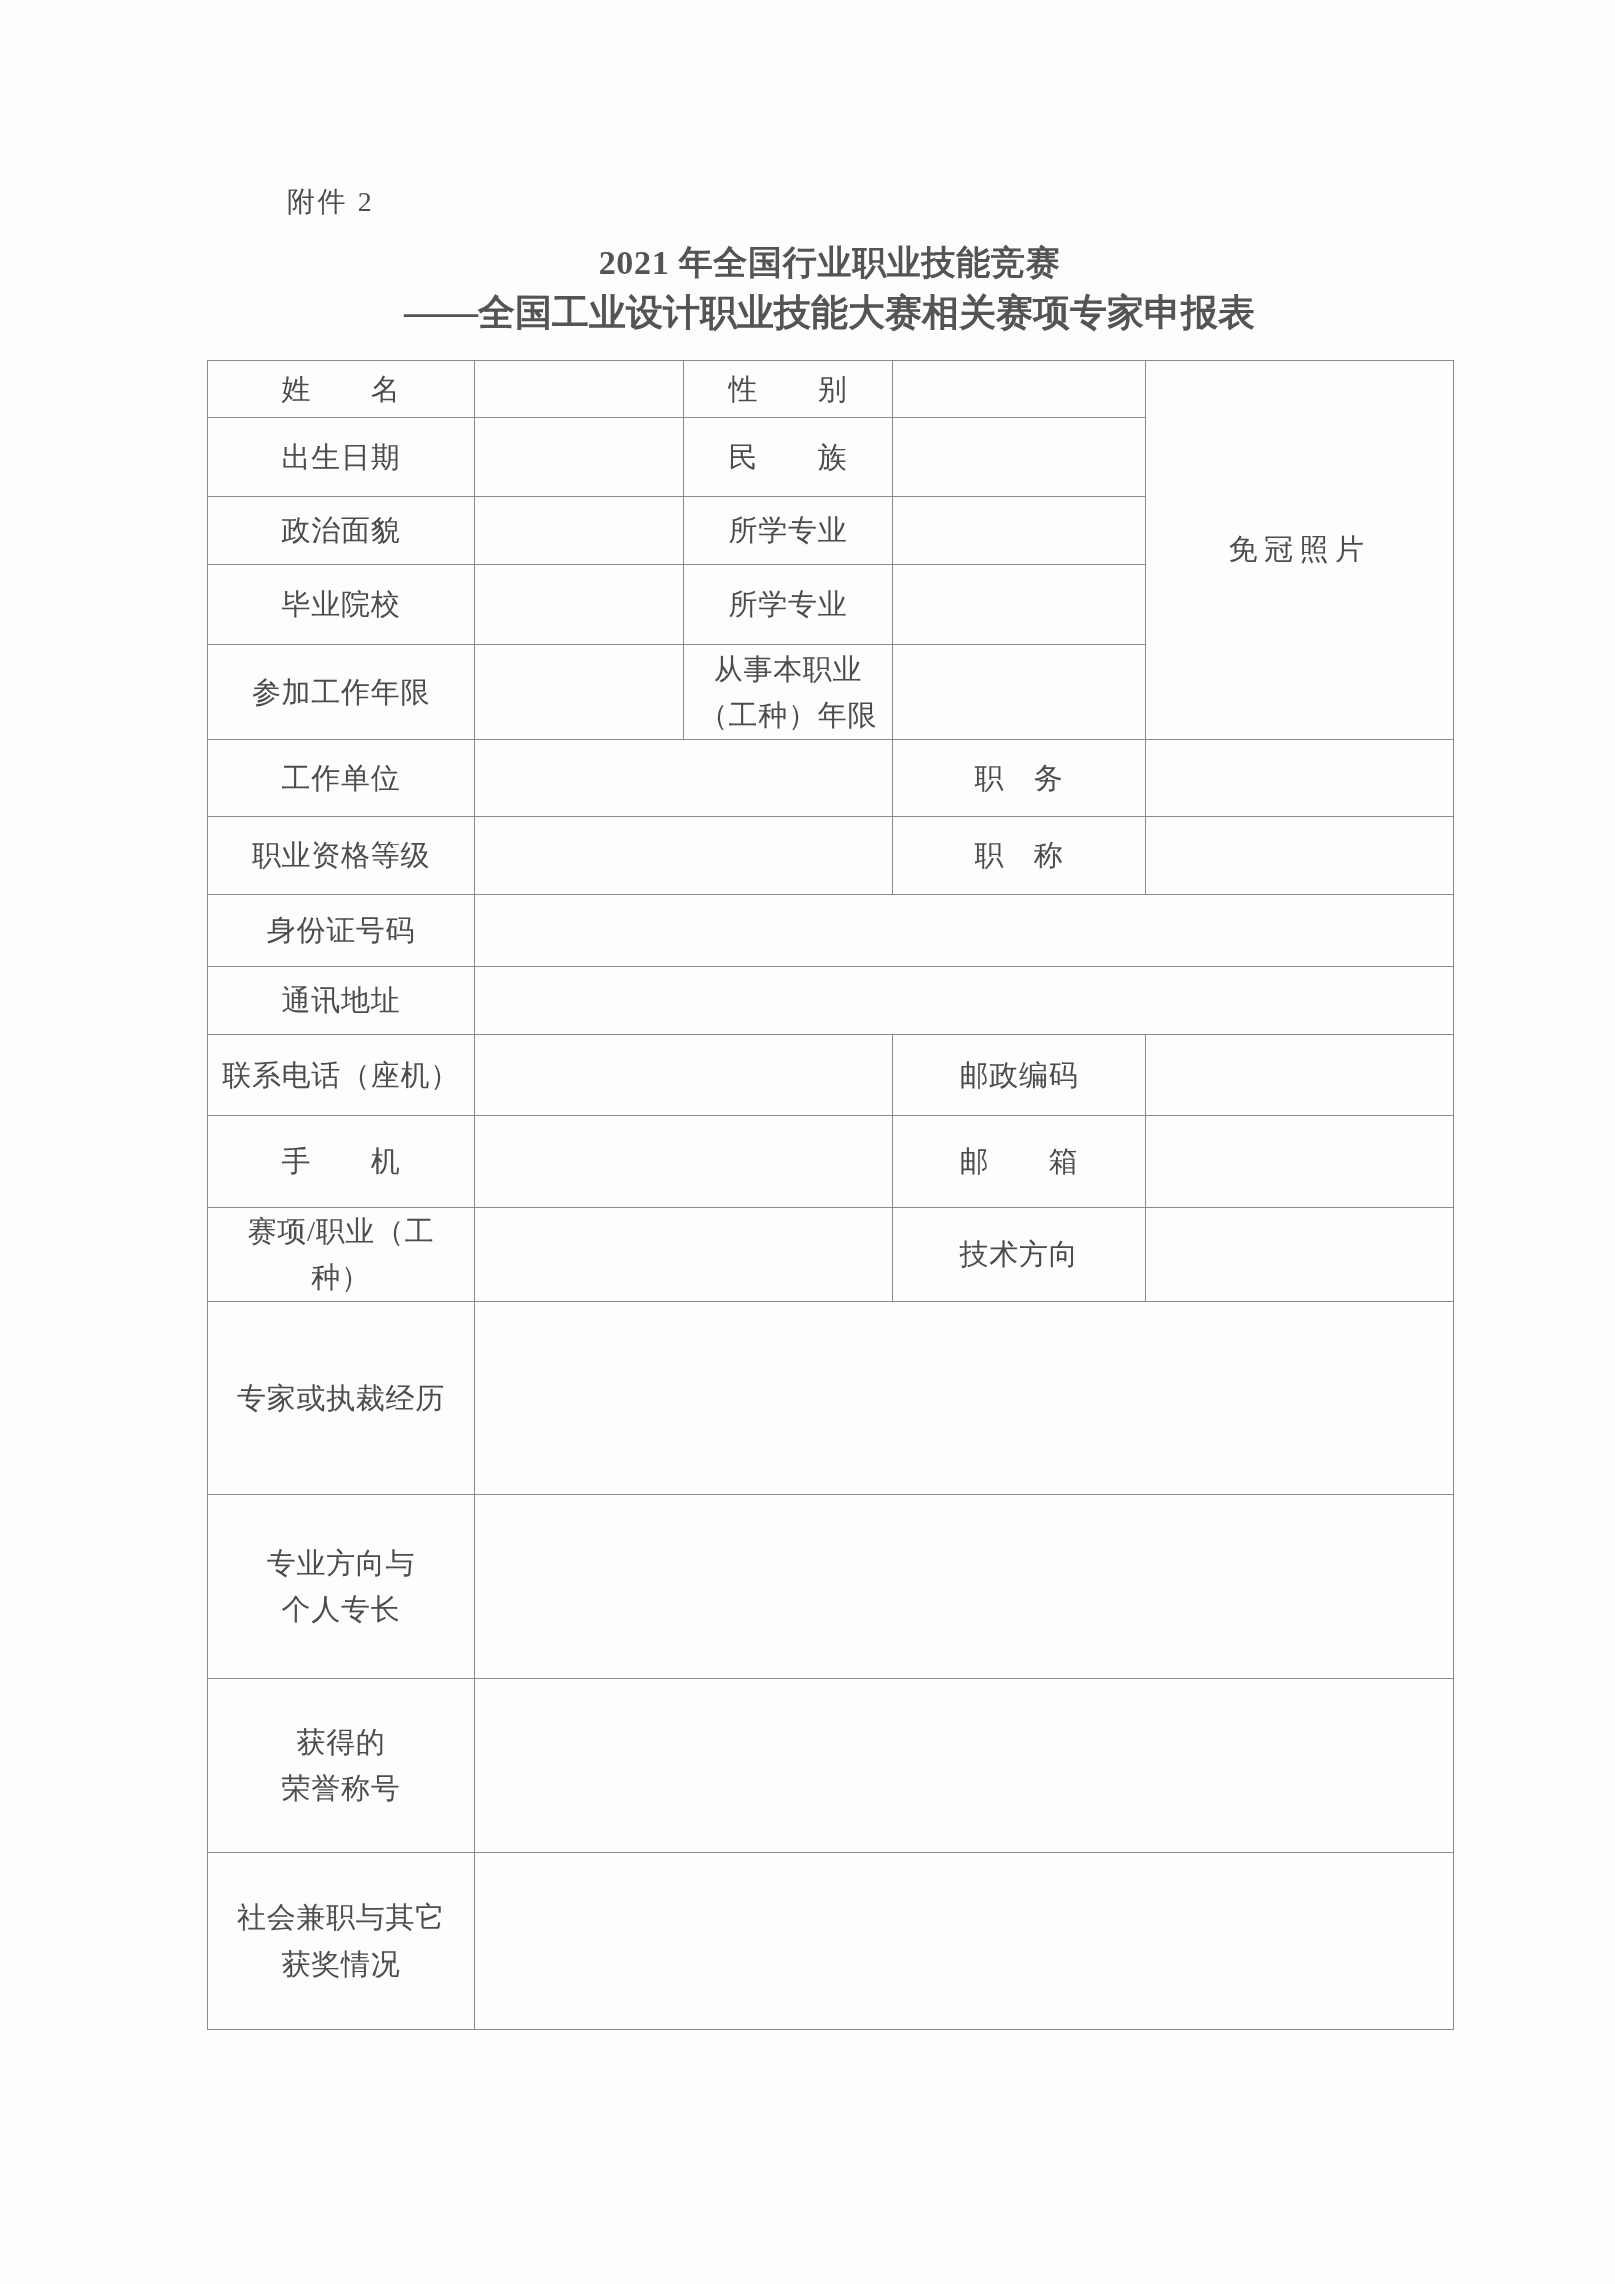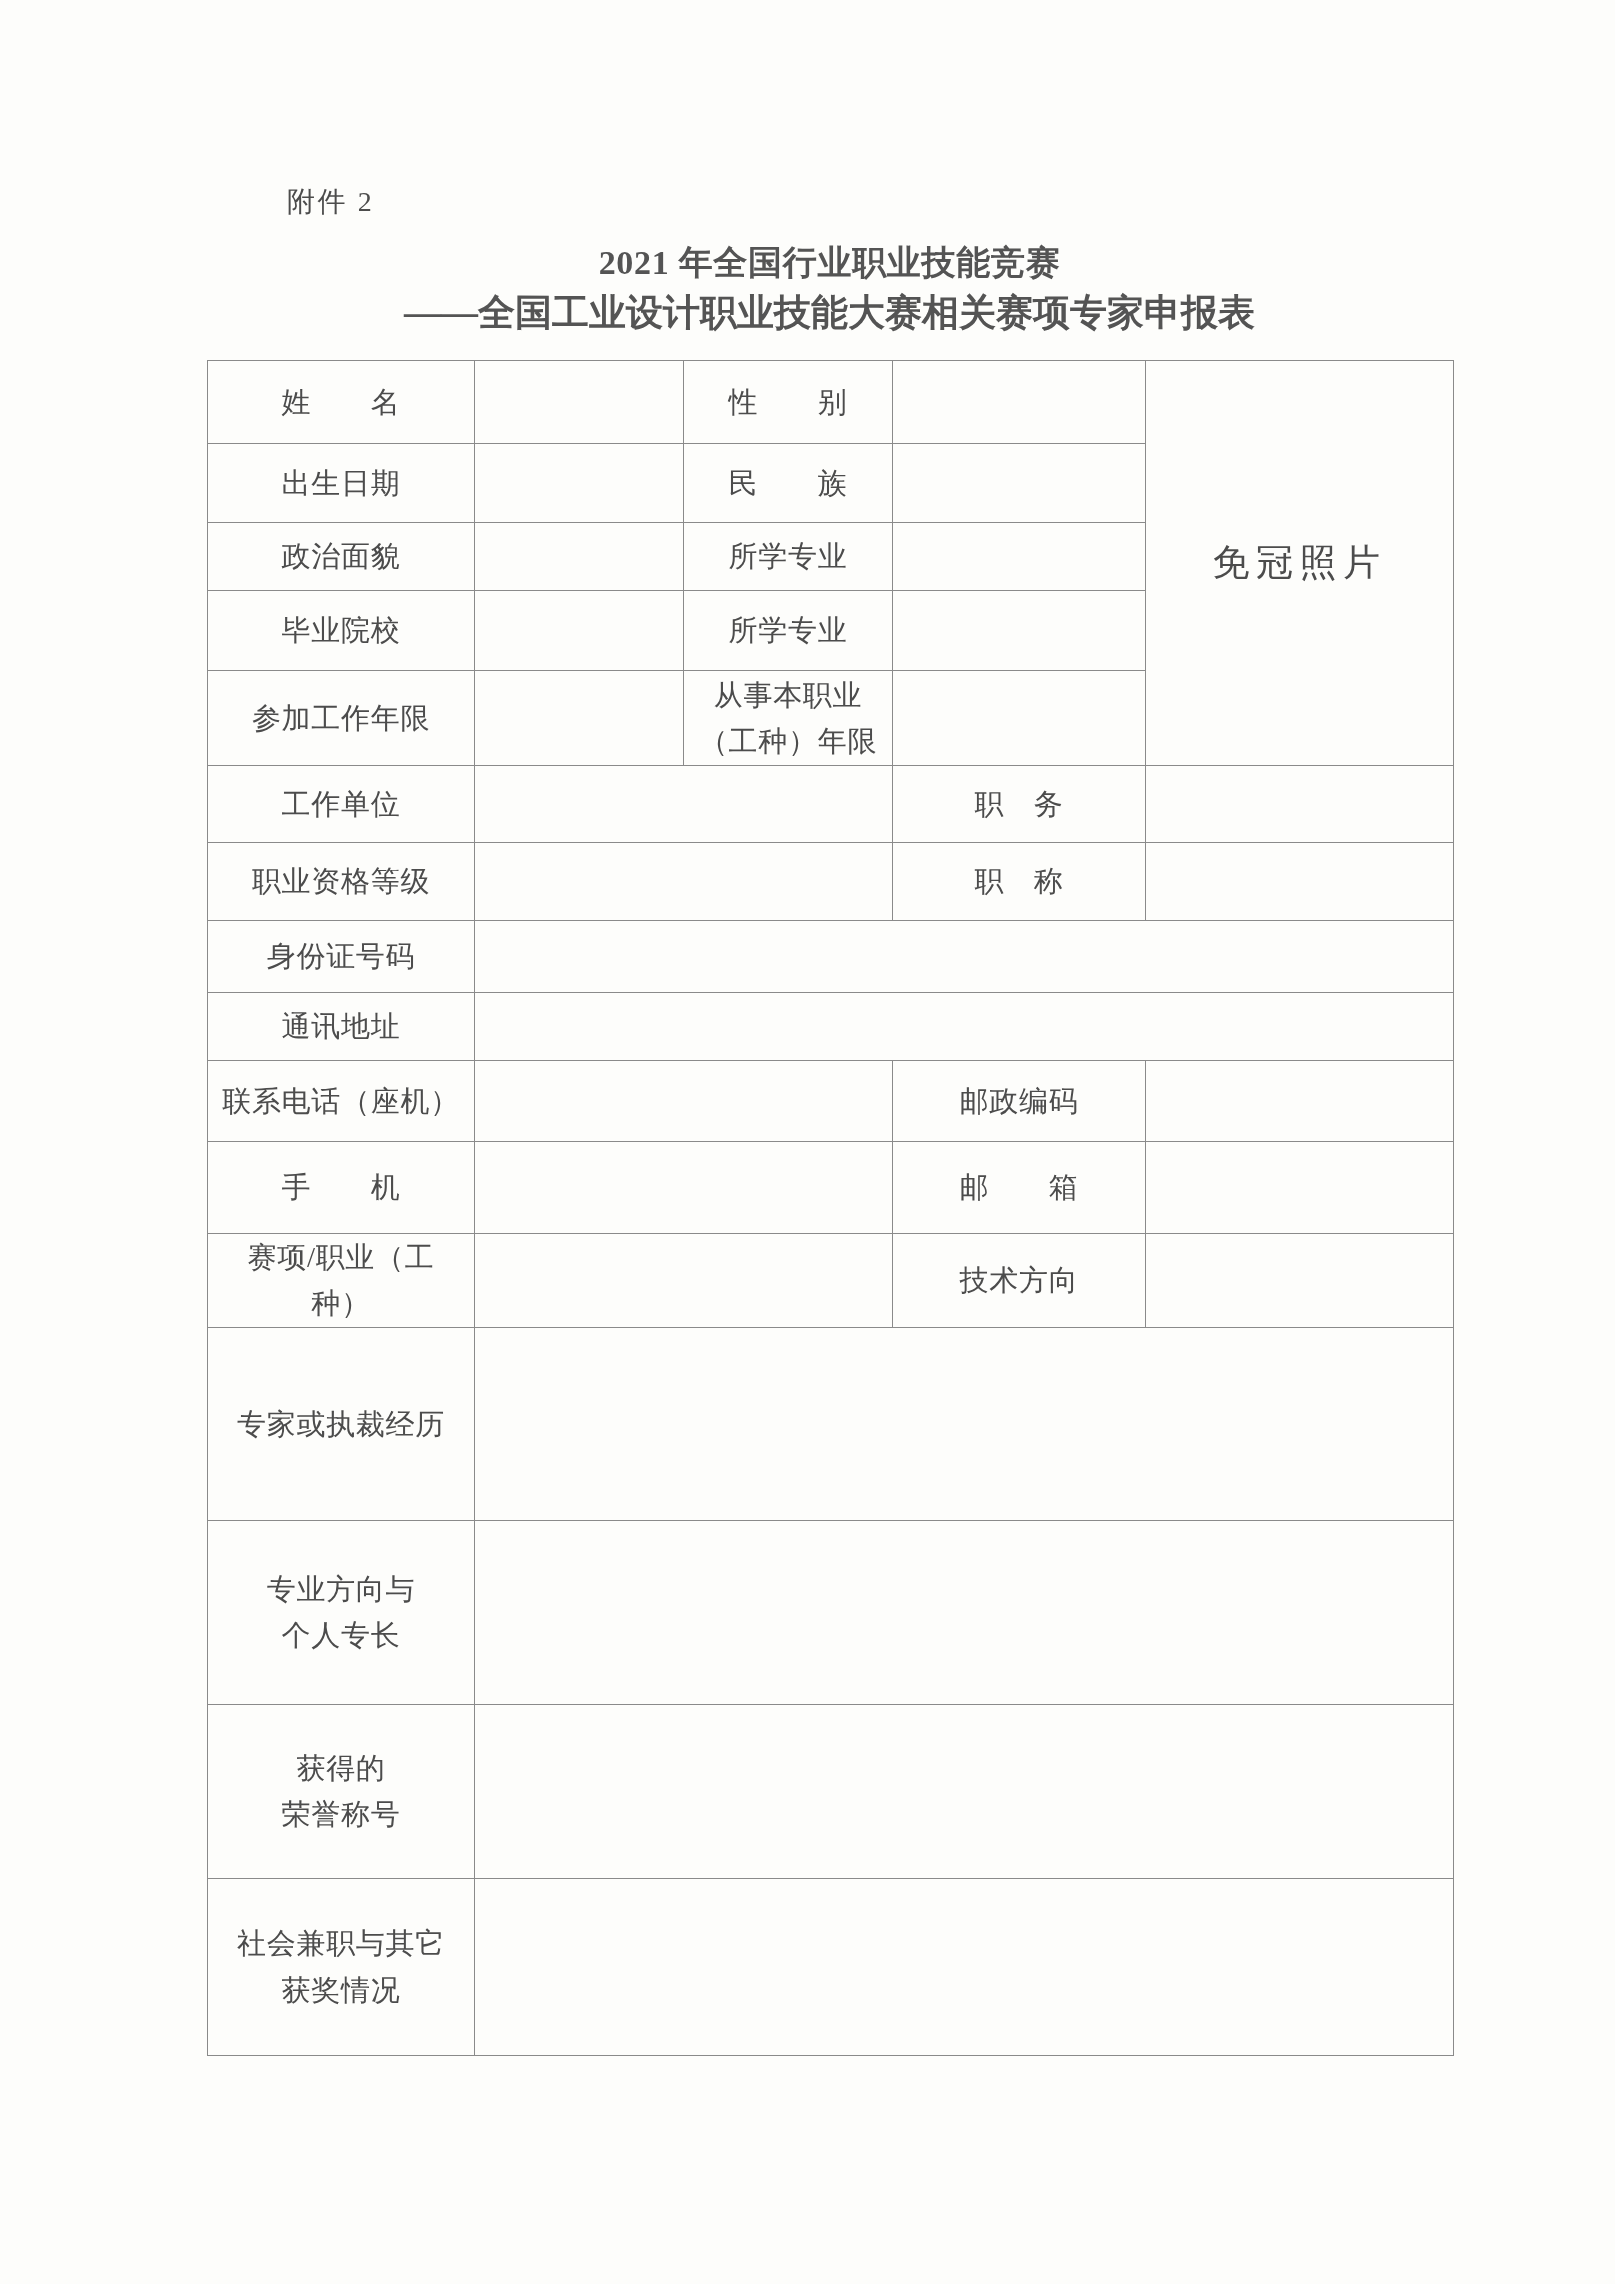--- a/index.html
+++ b/index.html
@@ -63,21 +63,21 @@
     line-height: 1.6;
     letter-spacing: 0.7px;
     color: #4c4c4c;
     white-space: pre-line;
     padding: 0 11.7px;
   }
   td.val { background: transparent; }
   td.photo {
     text-align: center;
     vertical-align: middle;
-    font-size: 37px;
+    font-size: 29px;
     letter-spacing: 6.5px;
     color: #4c4c4c;
   }
 </style>
 </head>
 <body>
 
 <div class="page">
 
   <div class="attachment">附件 2</div>
@@ -90,21 +90,21 @@
   <table class="form">
     <colgroup>
       <col style="width:267px">
       <col style="width:209px">
       <col style="width:209px">
       <col style="width:253px">
       <col style="width:308px">
     </colgroup>
 
     <tbody>
-        <tr style="height:83px">
+        <tr style="height:57px">
       <td class="lbl">姓　　名</td>
       <td class="val"></td>
       <td class="lbl">性　　别</td>
       <td class="val"></td>
       <td class="photo" rowspan="5">免冠照片</td>
     </tr>
 
     <tr style="height:79px">
       <td class="lbl">出生日期</td>
       <td class="val"></td>

